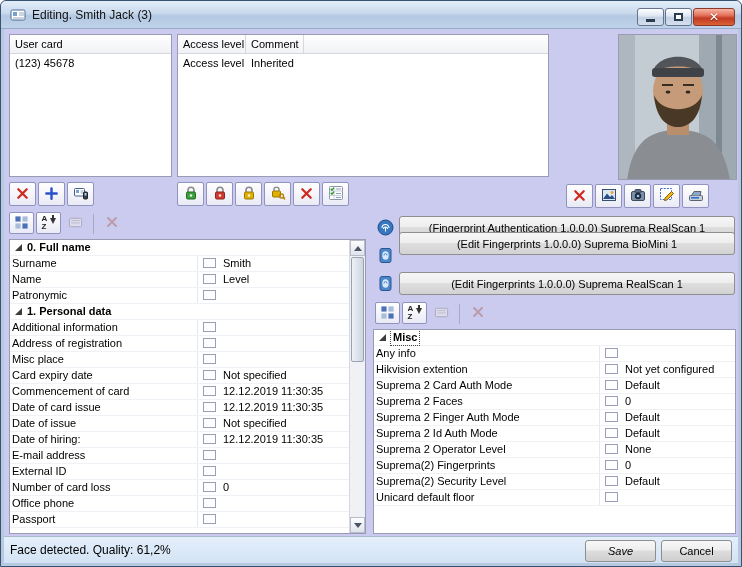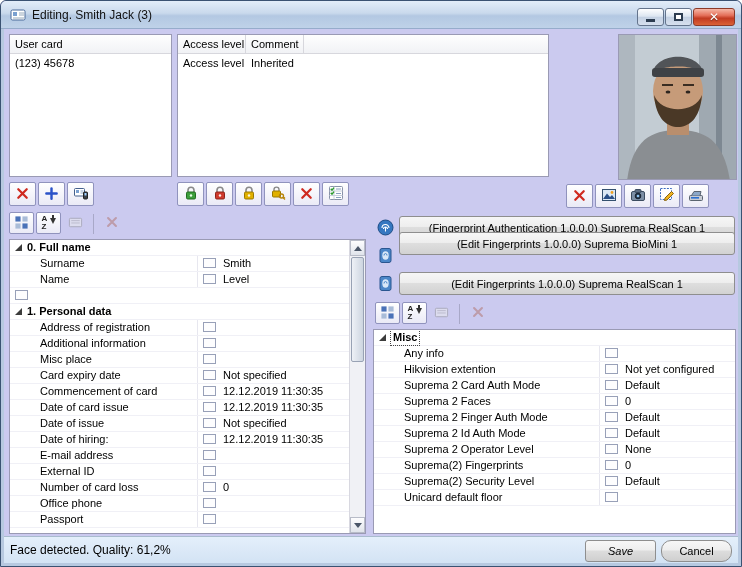--- a/index.html
+++ b/index.html
@@ -48,38 +48,38 @@
   .left-grid{left:8px;top:238px;width:357px;height:295px;}
   .right-grid{left:372px;top:328px;width:363px;height:205px;}
   .pg-body{position:absolute;left:0;top:0;bottom:0;}
   .left-grid .pg-body{right:16px;}
   .right-grid .pg-body{right:0;}
   .pg-row{display:flex;height:16px;border-bottom:1px solid #f0f0f6;}
   .pg-cat{font-weight:bold;}
   .tri{width:0;height:0;border-left:7px solid transparent;border-bottom:7px solid #3c3c3c;margin:4px 5px 0 5px;flex:none;}
   .pg-cat-name{line-height:15px;white-space:nowrap;}
   .pg-cat-name.focused{outline:1px dotted #444;padding:0 2px;}
-  .pg-label{padding-left:30px;line-height:15px;border-right:1px solid #e7e7ef;overflow:hidden;white-space:nowrap;flex:none;}
+  .pg-label{padding-left:2px;line-height:15px;border-right:1px solid #e7e7ef;overflow:hidden;white-space:nowrap;flex:none;}
   .left-grid .pg-label{width:188px;}
   .right-grid .pg-label{width:226px;}
   .pg-check{width:13px;height:10px;border:1px solid #98a0b8;background:#fdfdfe;margin:2px 7px 0 5px;flex:none;cursor:pointer;}
   .pg-value{line-height:15px;white-space:nowrap;overflow:hidden;cursor:text;}
   
   .sbar{position:absolute;top:0;right:0;width:16px;height:100%;background:#f0f1f5;border-left:1px solid #d8d8e0;}
   .sbtn{position:absolute;left:0;width:15px;height:16px;background:linear-gradient(#fdfdfe,#e0e4eb);border:1px solid #b8bcc8;display:flex;align-items:center;justify-content:center;cursor:pointer;}
   .sup{top:0;}.sdown{bottom:0;}
   .arr-up{width:0;height:0;border-left:4px solid transparent;border-right:4px solid transparent;border-bottom:5px solid #4a5668;}
   .arr-down{width:0;height:0;border-left:4px solid transparent;border-right:4px solid transparent;border-top:5px solid #4a5668;}
   .sthumb{position:absolute;left:1px;top:17px;width:13px;height:105px;background:linear-gradient(90deg,#eef1f6,#cdd5e0);border:1px solid #98a2b4;border-radius:2px;cursor:grab;}
   
   .statusbar{position:absolute;left:3px;right:3px;bottom:3px;height:27px;background:linear-gradient(#e4effb,#d3e3f4);border-top:1px solid #a9bcce;z-index:70;}
   .status-text{position:absolute;left:6px;top:0;height:27px;line-height:27px;font-size:12px;}
   .dlg-btn{position:absolute;top:3px;width:71px;height:22px;border:1px solid #8e8e8e;border-radius:3px;background:linear-gradient(#f7f7f7,#eeeeee 45%,#dddddd 50%,#cfcfcf);font-family:inherit;font-size:11px;cursor:pointer;}
   .btn-save{right:82px;font-style:italic;}
-  .btn-cancel{right:6px;border-radius:10px;}
+  .btn-cancel{right:6px;}
 </style>
 </head>
 <body>
 
 <div class="window">
 
   <div class="titlebar">
     <span class="win-icon">
       <svg viewBox="0 0 16 16" width="16" height="16">
           <rect x="1" y="3" width="14" height="10" rx="1.5" fill="#fff" stroke="#4a6a9a"></rect>
@@ -281,34 +281,35 @@
           <span class="pg-label">Surname</span>
           <span class="pg-check"></span>
           <span class="pg-value">Smith</span>
         </div>
         <div class="pg-row">
           <span class="pg-label">Name</span>
           <span class="pg-check"></span>
           <span class="pg-value">Level</span>
         </div>
         <div class="pg-row">
+          <span class="pg-label">Patronymic</span>
           <span class="pg-check"></span>
           <span class="pg-value"></span>
         </div>
         <div class="pg-row pg-cat">
           <span class="tri"></span>
           <span class="pg-cat-name">1. Personal data</span>
         </div>
         <div class="pg-row">
+          <span class="pg-label">Additional information</span>
+          <span class="pg-check"></span>
+          <span class="pg-value"></span>
+        </div>
+        <div class="pg-row">
           <span class="pg-label">Address of registration</span>
-          <span class="pg-check"></span>
-          <span class="pg-value"></span>
-        </div>
-        <div class="pg-row">
-          <span class="pg-label">Additional information</span>
           <span class="pg-check"></span>
           <span class="pg-value"></span>
         </div>
         <div class="pg-row">
           <span class="pg-label">Misc place</span>
           <span class="pg-check"></span>
           <span class="pg-value"></span>
         </div>
         <div class="pg-row">
           <span class="pg-label">Card expiry date</span>

